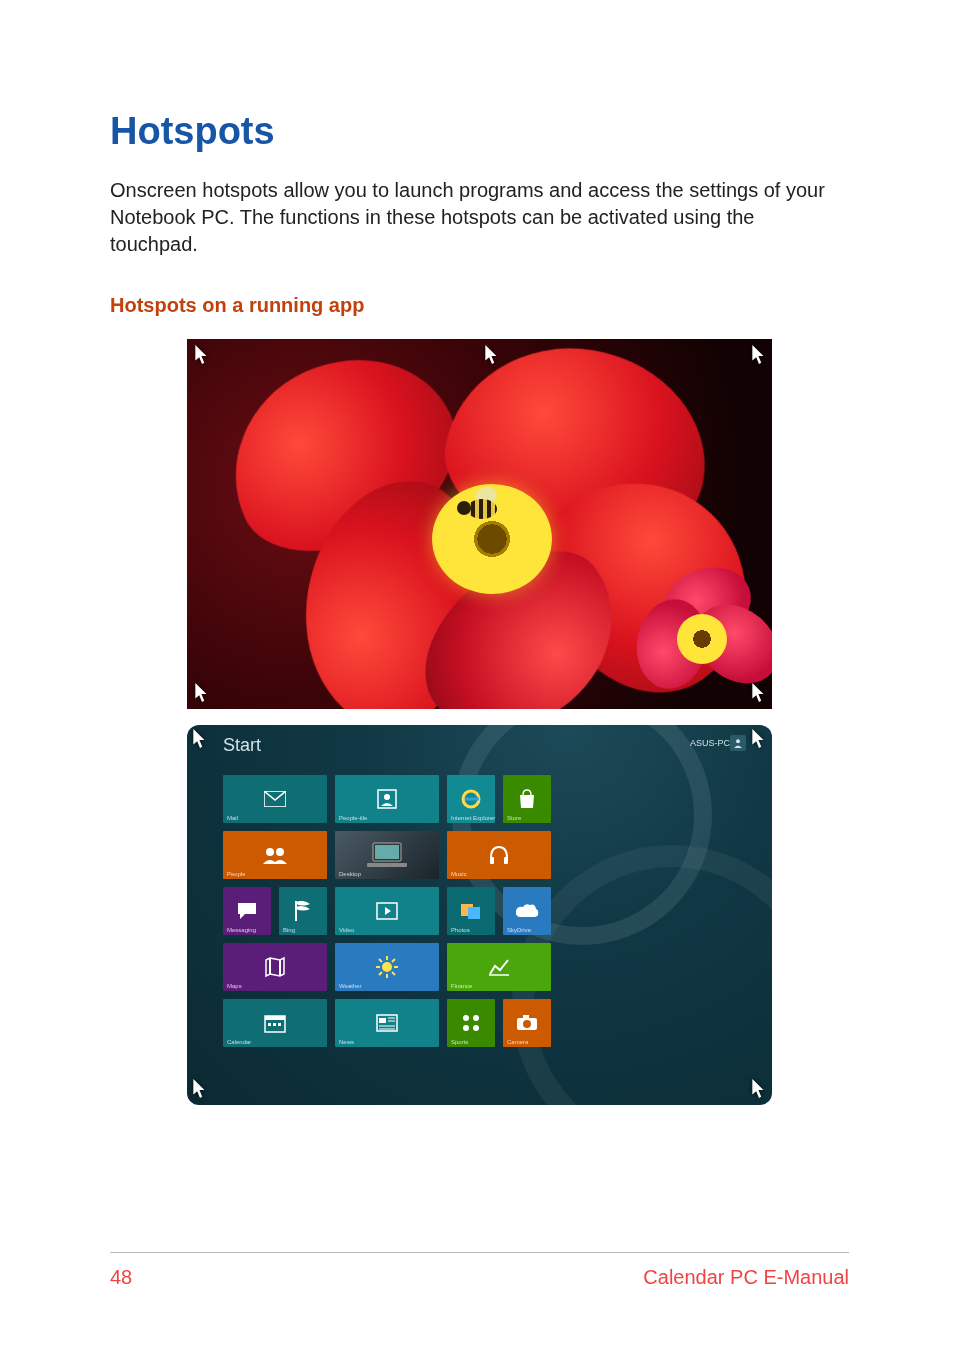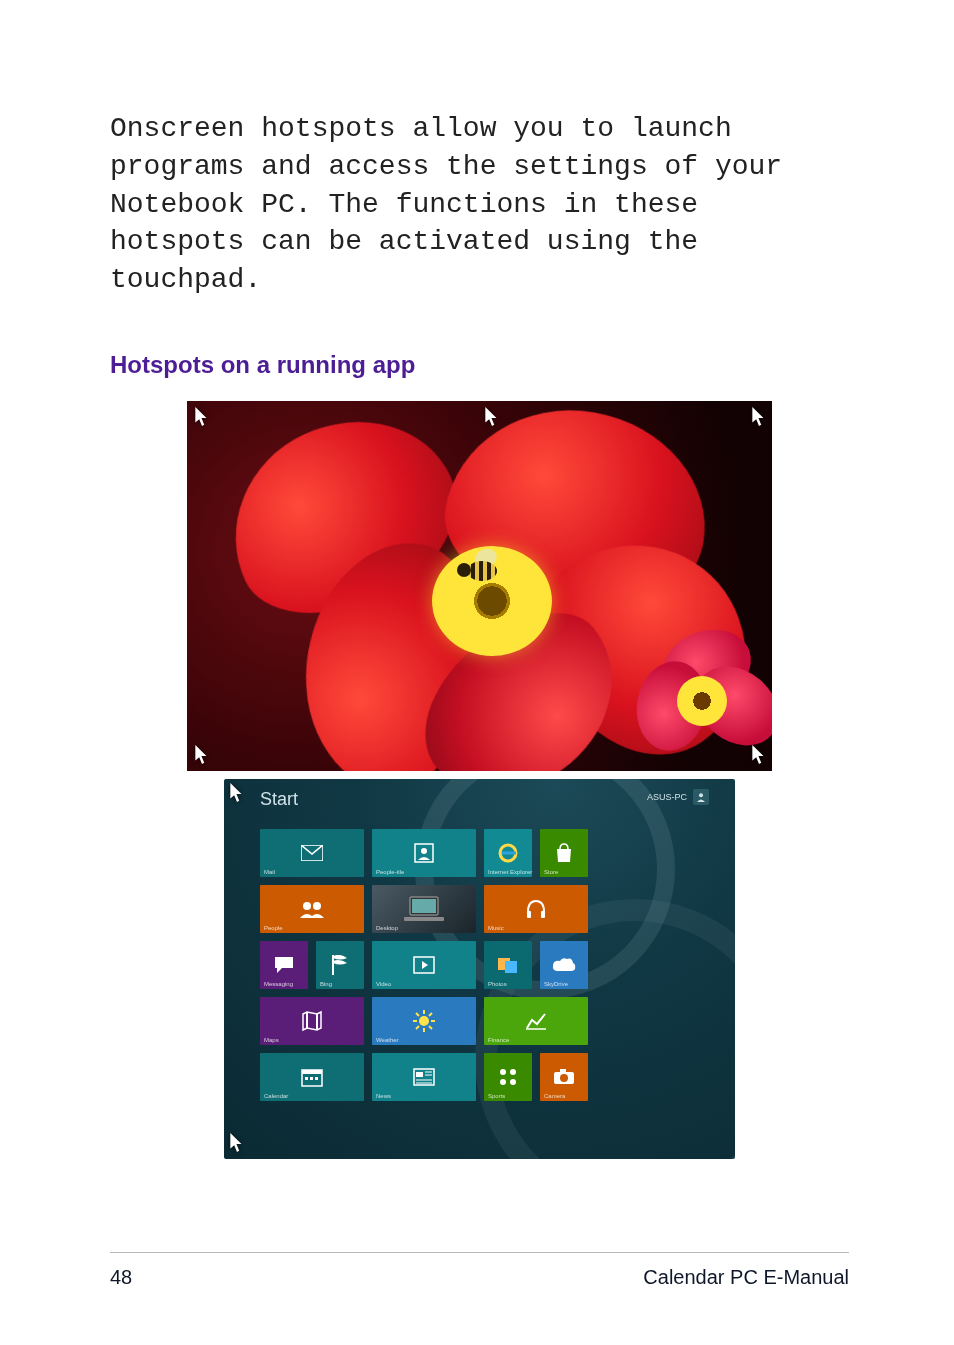--- a/index.html
+++ b/index.html
@@ -1,20 +1,20 @@
 <!DOCTYPE html>
 <html><head>
 <meta charset="utf-8">
 <style>
   * { box-sizing: border-box; margin: 0; padding: 0; }
   html, body { width: 954px; height: 1345px; background: #fff; font-family: "Segoe UI", "Myriad Pro", Arial, sans-serif; color: #222; }
   .page { width: 954px; height: 1345px; position: relative; padding: 110px 105px 60px 110px; }
   .h1 { color: #1756a6; font-size: 38px; font-weight: 700; margin-bottom: 24px; }
-  .body-text { font-size: 28px; line-height: 1.35; color: #222; margin-bottom: 52px; max-width: 730px; font-family: Liberation Mono, monospace; }
-  .h2 { color: #4c1d95; font-size: 24px; font-weight: 700; margin-bottom: 22px; }
+  .body-text { font-size: 20px; line-height: 1.35; color: #222; margin-bottom: 36px; max-width: 730px; }
+  .h2 { color: #c2410c; font-size: 20px; font-weight: 700; margin-bottom: 22px; }
   .h2.second { margin-top: 40px; }
 
   
   .fig1 { position: relative; width: 585px; height: 370px; margin: 0 auto 0 auto; background: #000; border-radius: 2px; }
   .fig1 .photo { position: absolute; inset: 0; overflow: hidden; }
   
   .photo .bg { position: absolute; inset: 0; background:
       radial-gradient(circle at 20% 40%, #6a0d13 0%, #3b0408 40%, #120203 85%),
       #1a0404; }
   .petals { position:absolute; inset:0; }
@@ -37,46 +37,47 @@
   .flower2 .b{left:70px;top:40px;transform:rotate(40deg);}
   .flower2 .c{left:5px;top:40px;transform:rotate(-80deg);}
   .flower2 .ctr{position:absolute;left:55px;top:45px;width:50px;height:50px;border-radius:50%;background:radial-gradient(circle,#6a3a00 0 25%,#ffe53a 25% 75%, #e2b800 100%);}
 
   .cursor { position:absolute; width:14px; height:20px; }
   .cursor svg{width:14px;height:20px;display:block;filter: drop-shadow(0 0 2px rgba(0,0,0,.8));}
   .fig1 .tl{left:8px;top:6px;} .fig1 .tc{left:298px;top:6px;} .fig1 .tr{left:565px;top:6px;}
   .fig1 .bl{left:8px;top:344px;} .fig1 .br{left:565px;top:344px;}
 
   
-  .fig2 { position:relative; width:511px; height:380px; margin: 8px auto; background: radial-gradient(circle at 65% 0%, #1d4a58 0%, #103844 40%, #0b2a33 100%); border-radius:2px; overflow:hidden;}
+  .fig2 { position:relative; width:585px; height:380px; margin: 16px auto; background: radial-gradient(circle at 65% 0%, #1d4a58 0%, #103844 40%, #0b2a33 100%); border-radius:12px; overflow:hidden;}
   .swirl{position:absolute;right:60px;top:-40px;width:260px;height:260px;border:18px solid rgba(180,210,220,.12);border-radius:50%;}
   .swirl2{position:absolute;right:-60px;bottom:-60px;width:320px;height:320px;border:22px solid rgba(120,150,160,.12);border-radius:50%;}
   .start-label{position:absolute;left:36px;top:10px;color:#cfe3e8;font-size:18px;font-weight:300;font-family:"Segoe UI Light","Segoe UI",Arial;}
-  .user-chip{position:absolute;right:26px;top:10px;display:flex;align-items:center;gap:6px;color:#cfe3e8;font-size:9px;}
+  .user-chip{position:absolute;right:26px;top:10px;display:flex;align-items:center;color:#cfe3e8;font-size:9px;}
   .user-chip .ava{width:16px;height:16px;background:#2a5a66;border-radius:2px;display:flex;align-items:center;justify-content:center;}
   .tiles{position:absolute;left:36px;top:50px;display:grid;grid-template-columns:repeat(6,48px);grid-auto-rows:48px;gap:8px;}
   .tile{position:relative;border-radius:1px;display:flex;align-items:center;justify-content:center;}
   .tile .lbl{position:absolute;left:4px;bottom:2px;font-size:6px;color:rgba(255,255,255,.75);white-space:nowrap;}
   .w2{grid-column:span 2;}
   .teal{background:#0f6e74;} .teal2{background:#11818a;} .cyan{background:#128a93;}
   .green{background:#3a8a00;} .green2{background:#4aa60a;} .orange{background:#cc5a00;} .purple{background:#5a1e78;}
   .grad{background:linear-gradient(135deg,#4a5a64,#1a242a);} .blue2{background:#2a7abf;} .darkcyan{background:#0a6a70;}
   .ic{color:#fff;}
   .ic svg{display:block;}
   .fig2 .tl{left:6px;top:4px;} .fig2 .tr{left:565px;top:4px;}
   .fig2 .bl{left:6px;top:354px;} .fig2 .br{left:565px;top:354px;}
 
   .footer-rule { position:absolute;left:110px;right:105px;bottom:92px;height:1px;background:#b8b8b8;}
-  .footer { position:absolute; left:110px; right:105px; bottom:56px; display:flex; justify-content:space-between; font-size:20px; color:#0f172a;}
+  .footer { position:absolute; left:110px; right:105px; bottom:56px; display:flex; justify-content:space-between; font-size:20px; color:#ef4444;}
 </style>
 </head>
 <body>
 
 <div class="page">
 
+  <h1 class="h1">Hotspots</h1>
 
   <p class="body-text">Onscreen hotspots allow you to launch programs and access the settings of your Notebook PC. The functions in these hotspots can be activated using the touchpad.</p>
 
   <h2 class="h2">Hotspots on a running app</h2>
 
   <div class="fig1">
     <div class="photo">
       <div class="bg"></div>
       <div class="petals">
         <div class="petal p1"></div>

